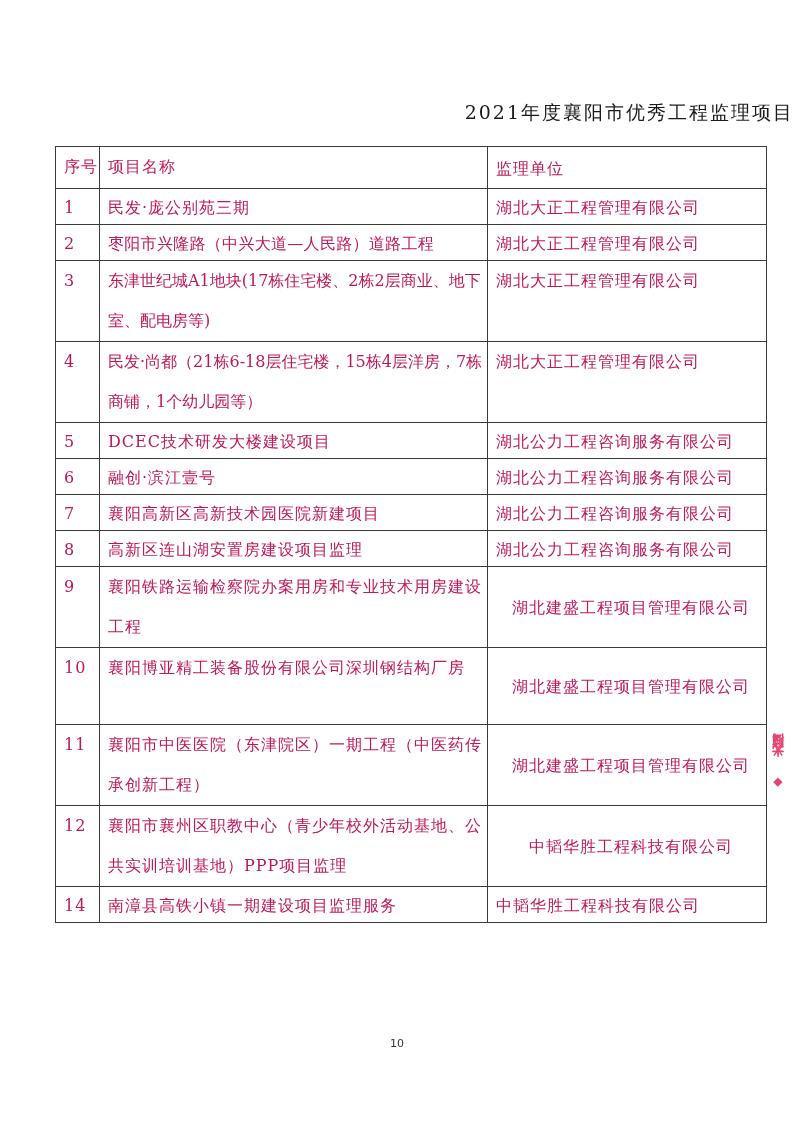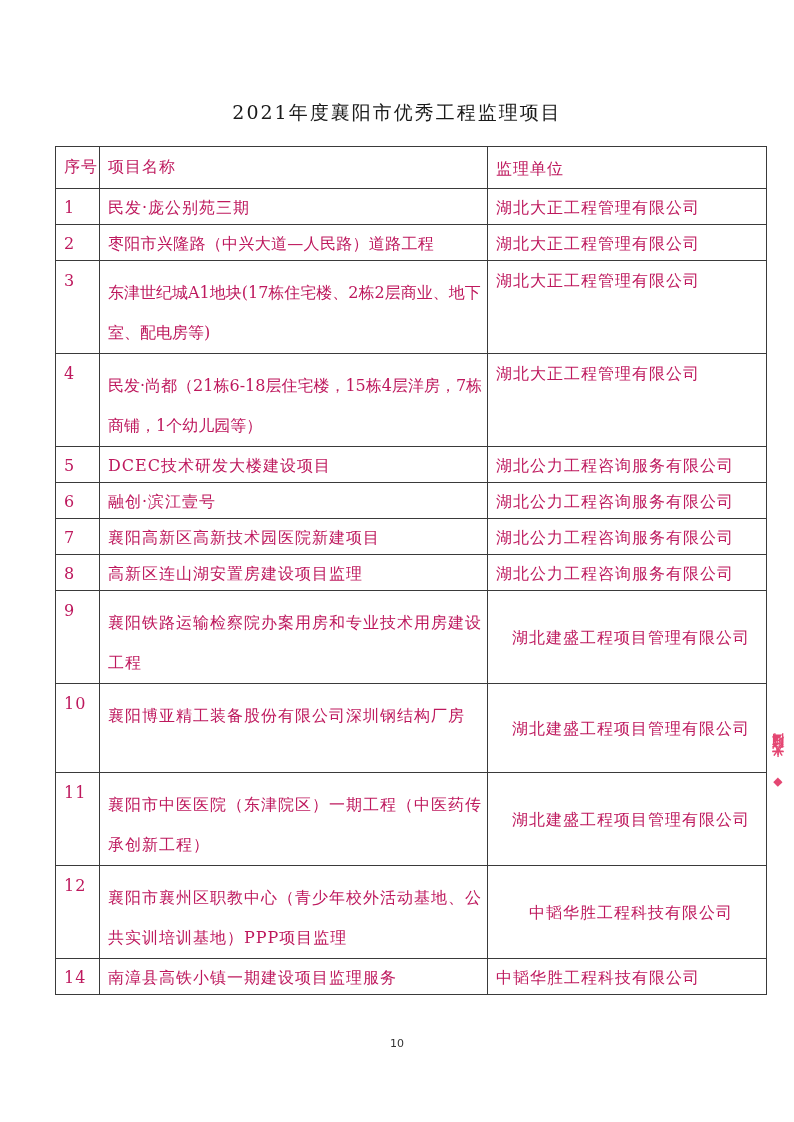--- a/index.html
+++ b/index.html
@@ -13,21 +13,21 @@
     position: relative;
     overflow: hidden;
     font-family: "DejaVu Serif", "Liberation Serif", serif;
     color: #1f1f1f;
   }
   .page-title {
     position: absolute;
     top: 100px;
     left: 0;
     width: 794px;
-    text-align: center;
+    text-align: right;
     font-size: 19px;
     letter-spacing: 2px;
     color: #1a1a1a;
   }
   table.projects {
     position: absolute;
     top: 146px;
     left: 55px;
     width: 711px;
     border-collapse: collapse;
@@ -48,21 +48,21 @@
   table.projects th.col-seq { vertical-align: middle; line-height: 38px; }
   table.projects th.col-name { vertical-align: middle; line-height: 38px; font-family: Liberation Serif, serif; }
   col.c-seq { width: 44px; }
   col.c-name { width: 388px; }
   col.c-unit { width: 279px; }
   td.seq { padding-left: 6px; letter-spacing: 0; }
   td.unit { white-space: nowrap; }
   td.unit.middle { vertical-align: middle; text-align: center; }
   tr.h-single td { height: 33px; line-height: 33px; padding-top: 2px; }
   tr.h-double td { height: 76px; }
-  tr.h-double td.name { line-height: 40px; padding-top: 12px; margin-top: 28px; }
+  tr.h-double td.name { line-height: 40px; padding-top: 0; margin-top: 28px; }
   tr.h-double td.seq { line-height: 40px; }
   tr.h-double td.unit.top { line-height: 40px; }
   .page-number {
     position: absolute;
     top: 1037px;
     left: 0;
     width: 794px;
     text-align: center;
     font-family: "DejaVu Sans", sans-serif;
     font-size: 11px;

